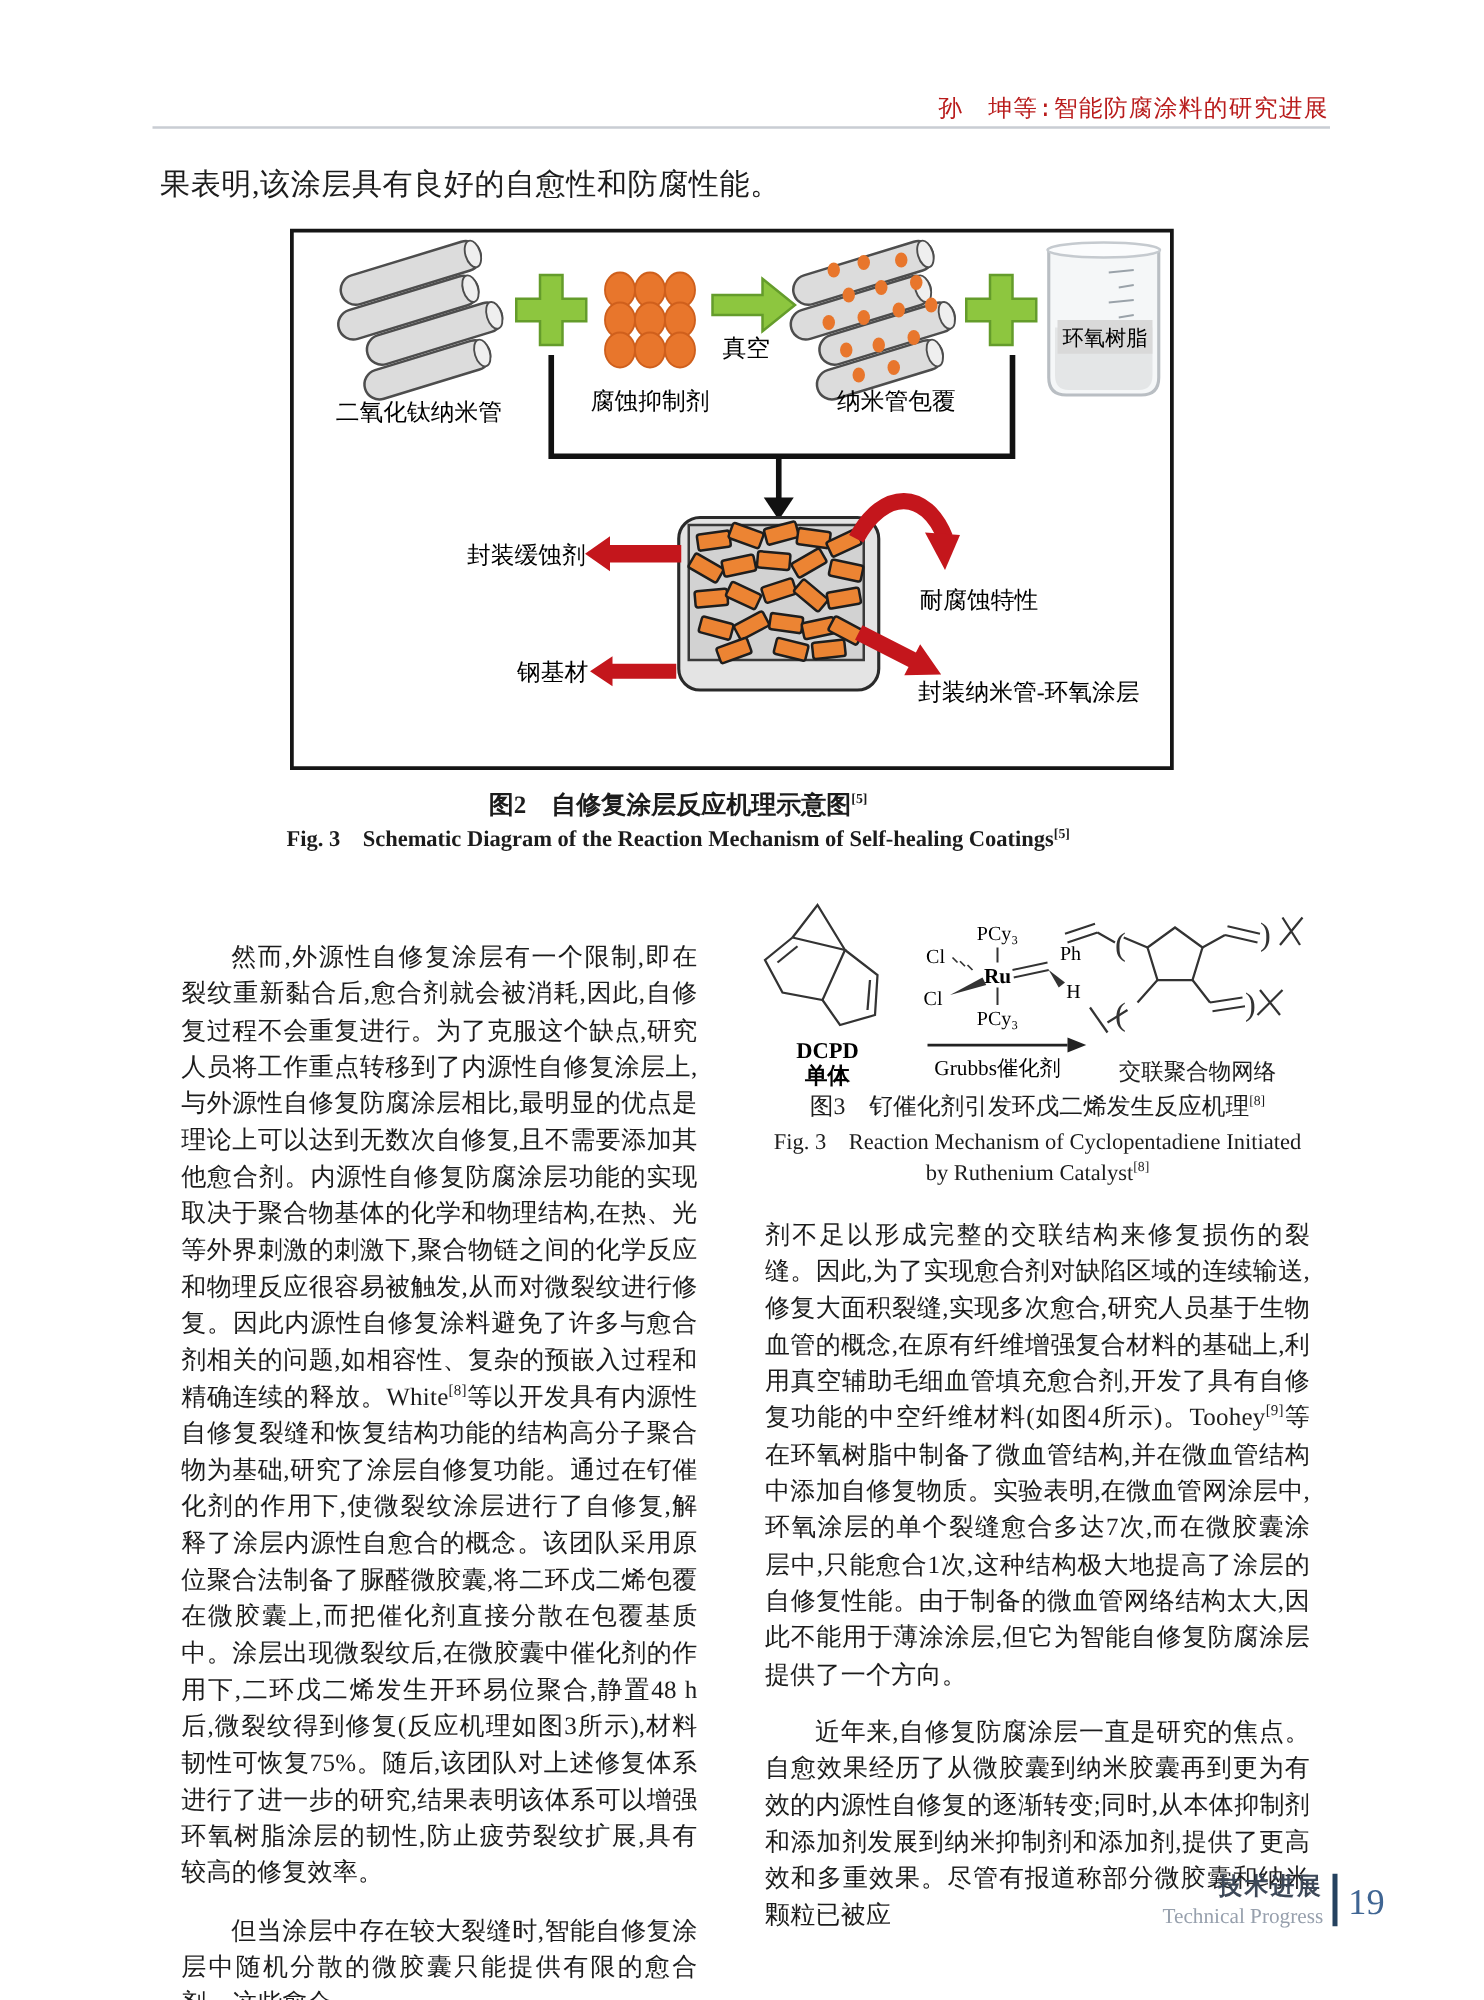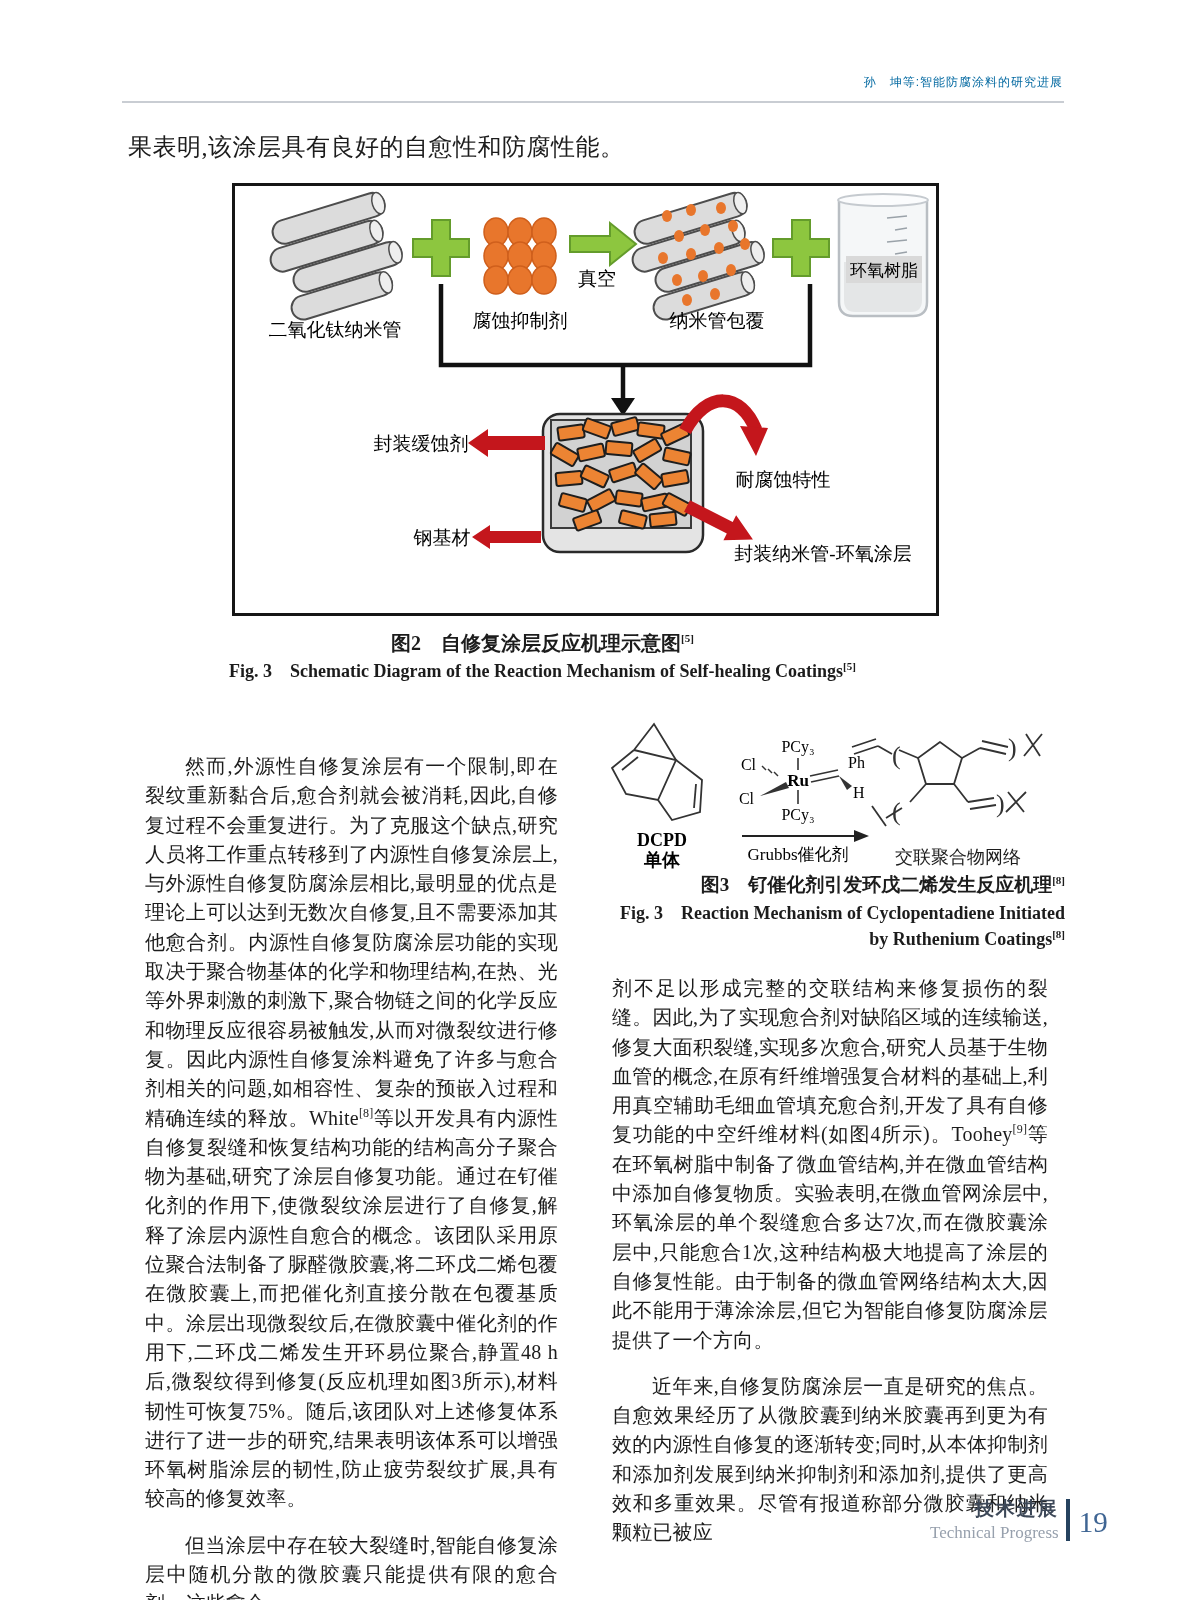--- a/index.html
+++ b/index.html
@@ -1,39 +1,39 @@
 <!DOCTYPE html>
 <html><head>
 <meta charset="utf-8">
 <style>
   html,body { margin:0; padding:0; background:#ffffff; }
   .page {
     position:relative; width:1187px; height:1600px; background:#ffffff;
     font-family:"Liberation Serif","DejaVu Serif",serif; color:#1c1c1c; overflow:hidden;
   }
   .running-head {
-    position:absolute; top:74px; right:124px; font-size:12px; letter-spacing:1px;
-    color:#0369a1; font-family:Liberation Sans, sans-serif;
+    position:absolute; top:74px; right:124px; font-size:19px; letter-spacing:1px;
+    color:#b91c1c; font-family:Liberation Mono, monospace;
   }
   .head-rule { position:absolute; top:101px; left:122px; width:942px; height:2px; background:#c9cdd3; }
   .intro-line { position:absolute; top:131px; left:128px; font-size:24px; letter-spacing:0.5px; }
 
   .fig2-box {
     position:absolute; left:232px; top:183px; width:707px; height:433px;
     border:3px solid #151515; box-sizing:border-box; background:#fff;
   }
   .fig2-box svg { display:block; width:100%; height:100%; }
 
   .caption { position:absolute; left:0; width:1085px; text-align:center; font-weight:bold; }
   .fig2-cap-cn { top:630px; font-size:20px; }
   .fig2-cap-en { top:659px; font-size:18px; }
   .cap-sup { font-size:11px; vertical-align:super; }
 
   .fig3-svg { position:absolute; left:596px; top:708px; width:470px; height:162px; }
-  .fig3-cap { position:absolute; left:595px; width:470px; text-align:right; font-weight:bold; }
+  .fig3-cap { position:absolute; left:595px; width:470px; text-align:center; font-weight:normal; }
   .fig3-cap-cn { top:872px; font-size:19px; }
   .fig3-cap-en1 { top:901px; font-size:18px; }
   .fig3-cap-en2 { top:928px; font-size:18px; }
 
   .col { position:absolute; }
   .col p {
     margin:17px; font-size:20px; line-height:29.3px; text-align:justify;
     letter-spacing:0.2px;
   }
   .col p.indent { text-indent:2em; }
@@ -252,21 +252,21 @@
       <text x="400" y="104">)</text>
     </g>
     <text x="362" y="155" font-size="18" text-anchor="middle" fill="#1c1c1c" stroke="none">交联聚合物网络</text>
   </svg>
 
   <div class="fig3-cap fig3-cap-cn">
     <span>图3　钌催化剂引发环戊二烯发生反应机理</span><sup class="cap-sup">[8]</sup>
   </div>
   <div class="fig3-cap fig3-cap-en1">Fig. 3　Reaction Mechanism of Cyclopentadiene Initiated</div>
   <div class="fig3-cap fig3-cap-en2">
-    <span>by Ruthenium Coatings</span><sup class="cap-sup">[8]</sup>
+    <span>by Ruthenium Catalyst</span><sup class="cap-sup">[8]</sup>
   </div>
 
   <div class="col col-left">
     <p class="indent"><span>然而,外源性自修复涂层有一个限制,即在裂纹重新黏合后,愈合剂就会被消耗,因此,自修复过程不会重复进行。为了克服这个缺点,研究人员将工作重点转移到了内源性自修复涂层上,与外源性自修复防腐涂层相比,最明显的优点是理论上可以达到无数次自修复,且不需要添加其他愈合剂。内源性自修复防腐涂层功能的实现取决于聚合物基体的化学和物理结构,在热、光等外界刺激的刺激下,聚合物链之间的化学反应和物理反应很容易被触发,从而对微裂纹进行修复。因此内源性自修复涂料避免了许多与愈合剂相关的问题,如相容性、复杂的预嵌入过程和精确连续的释放。White</span><sup class="ref-sup">[8]</sup><span>等以开发具有内源性自修复裂缝和恢复结构功能的结构高分子聚合物为基础,研究了涂层自修复功能。通过在钌催化剂的作用下,使微裂纹涂层进行了自修复,解释了涂层内源性自愈合的概念。该团队采用原位聚合法制备了脲醛微胶囊,将二环戊二烯包覆在微胶囊上,而把催化剂直接分散在包覆基质中。涂层出现微裂纹后,在微胶囊中催化剂的作用下,二环戊二烯发生开环易位聚合,静置48 h后,微裂纹得到修复(反应机理如图3所示),材料韧性可恢复75%。随后,该团队对上述修复体系进行了进一步的研究,结果表明该体系可以增强环氧树脂涂层的韧性,防止疲劳裂纹扩展,具有较高的修复效率。</span></p>
     <p class="indent">但当涂层中存在较大裂缝时,智能自修复涂层中随机分散的微胶囊只能提供有限的愈合剂。这些愈合</p>
   </div>
 
   <div class="col col-right">
     <p><span>剂不足以形成完整的交联结构来修复损伤的裂缝。因此,为了实现愈合剂对缺陷区域的连续输送,修复大面积裂缝,实现多次愈合,研究人员基于生物血管的概念,在原有纤维增强复合材料的基础上,利用真空辅助毛细血管填充愈合剂,开发了具有自修复功能的中空纤维材料(如图4所示)。Toohey</span><sup class="ref-sup">[9]</sup><span>等在环氧树脂中制备了微血管结构,并在微血管结构中添加自修复物质。实验表明,在微血管网涂层中,环氧涂层的单个裂缝愈合多达7次,而在微胶囊涂层中,只能愈合1次,这种结构极大地提高了涂层的自修复性能。由于制备的微血管网络结构太大,因此不能用于薄涂涂层,但它为智能自修复防腐涂层提供了一个方向。</span></p>
     <p class="indent">近年来,自修复防腐涂层一直是研究的焦点。自愈效果经历了从微胶囊到纳米胶囊再到更为有效的内源性自修复的逐渐转变;同时,从本体抑制剂和添加剂发展到纳米抑制剂和添加剂,提供了更高效和多重效果。尽管有报道称部分微胶囊和纳米颗粒已被应</p>

